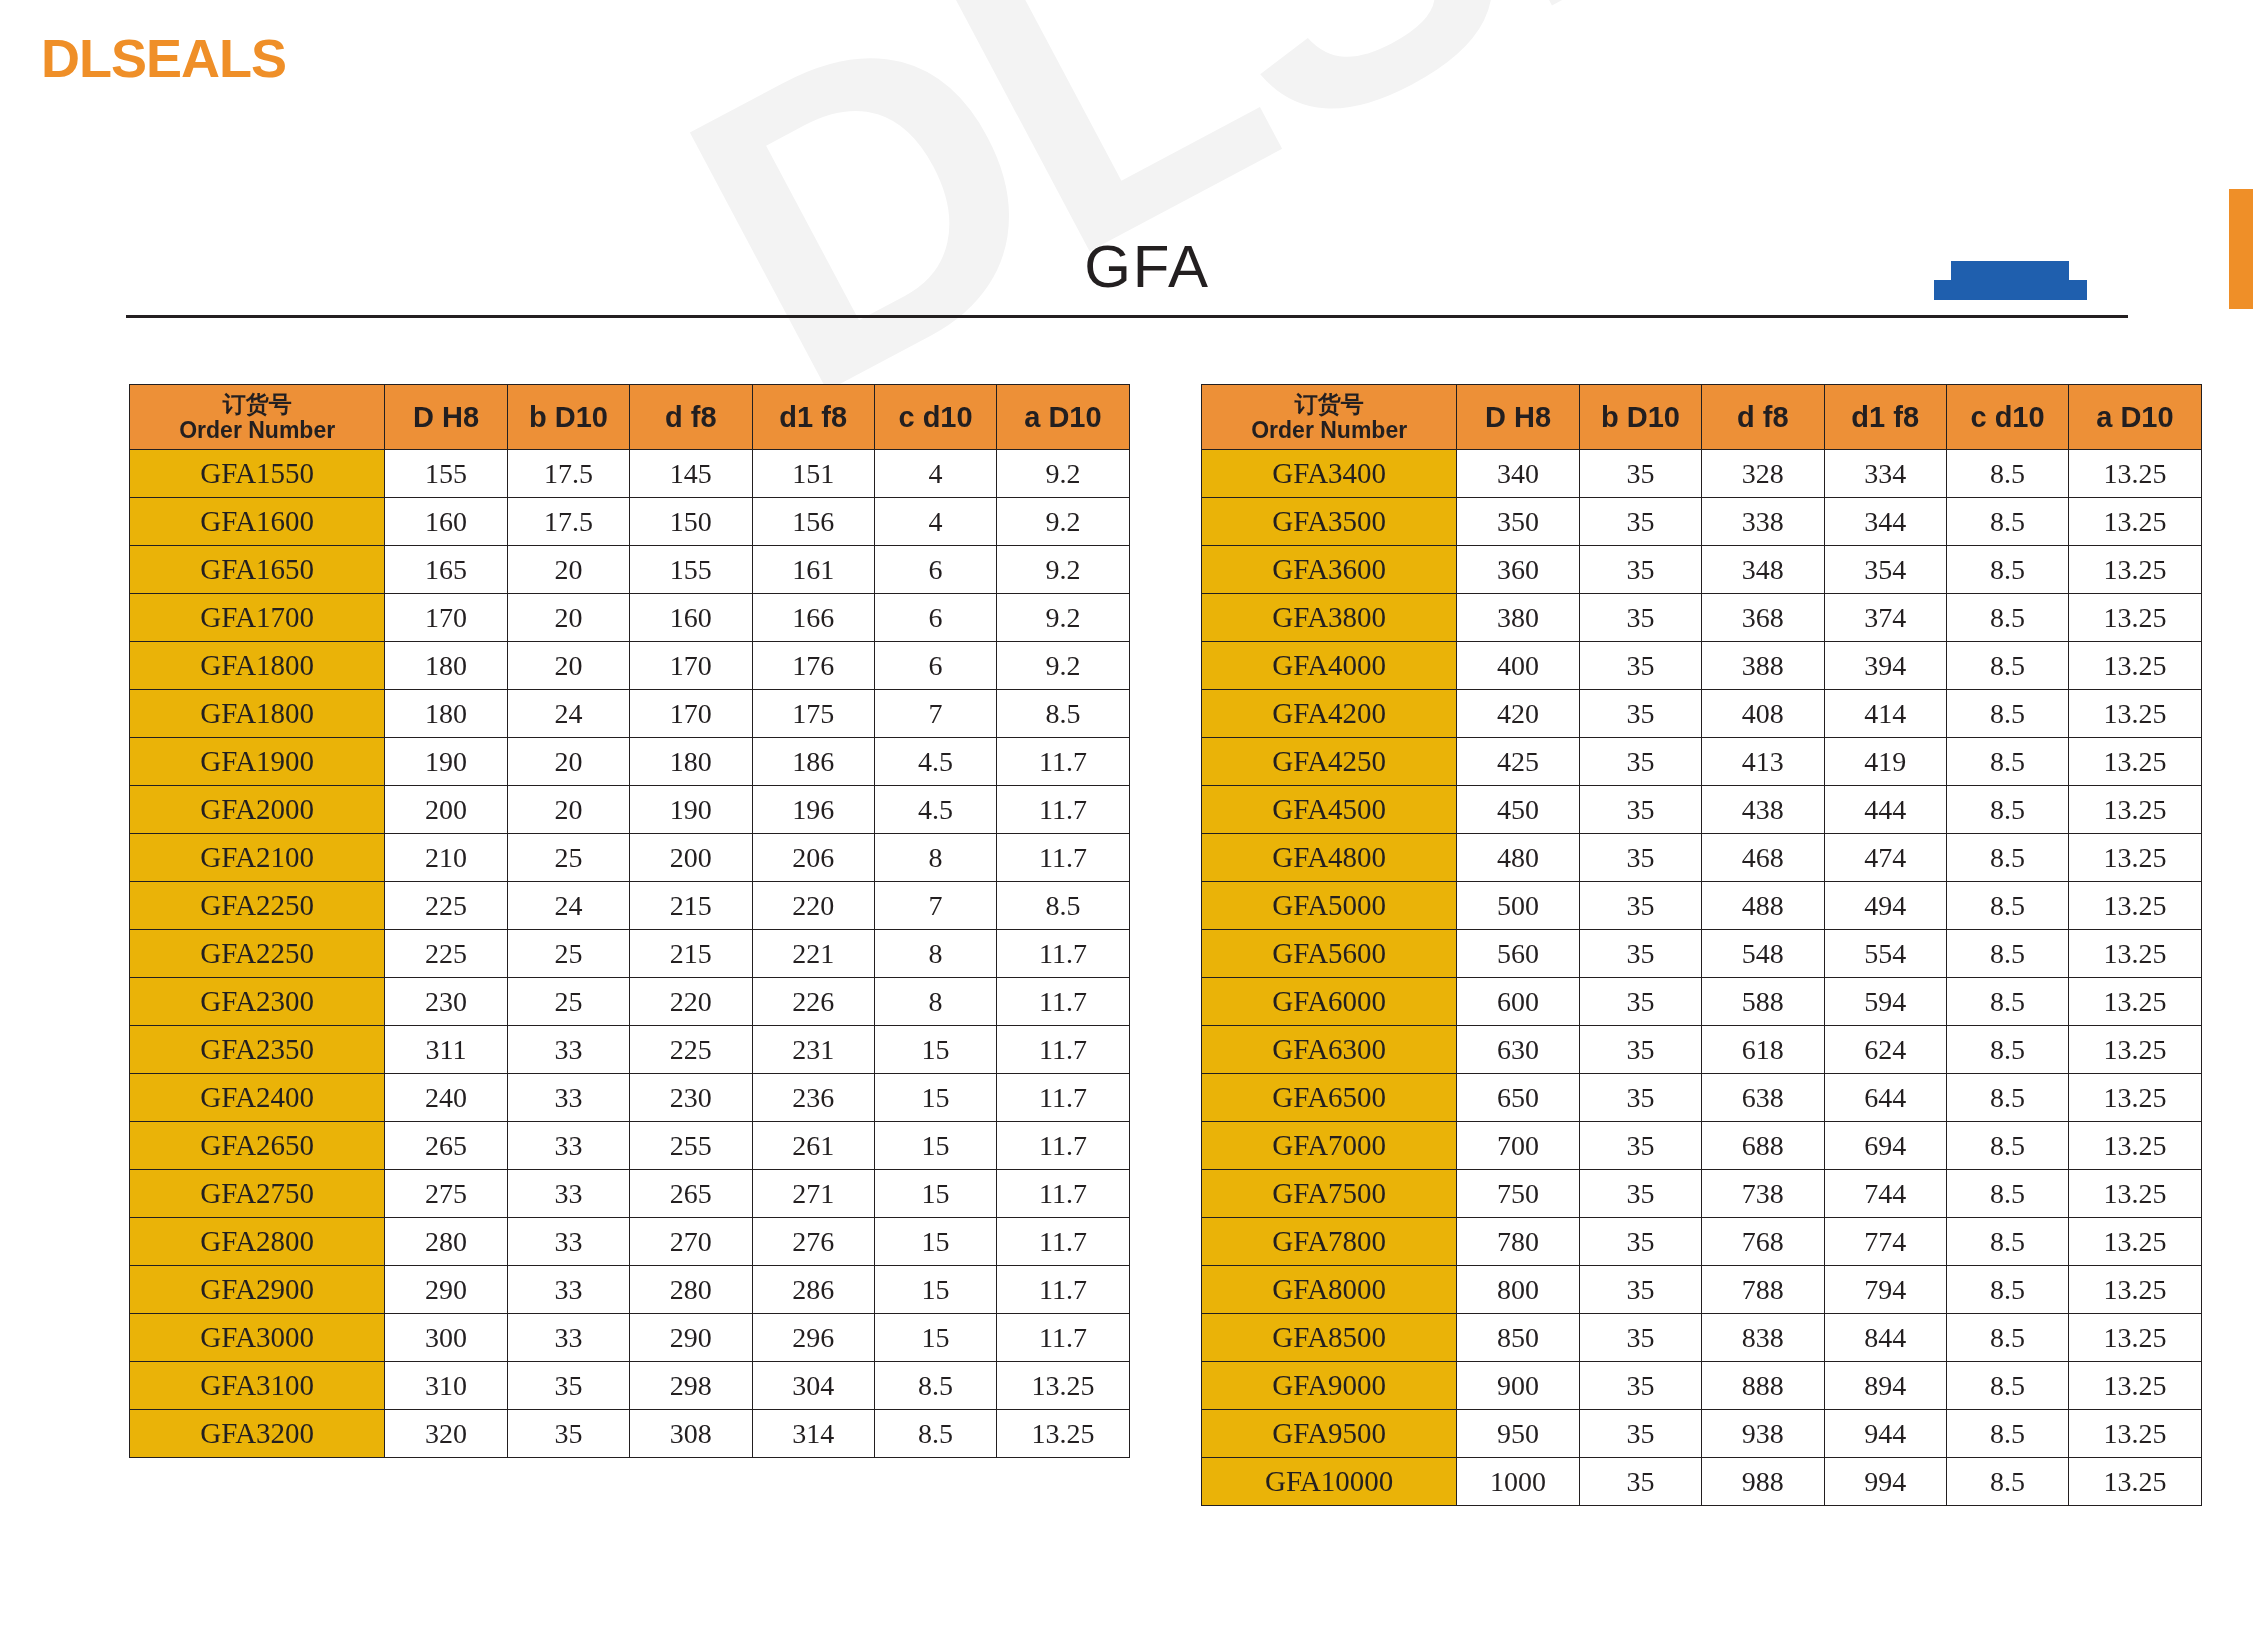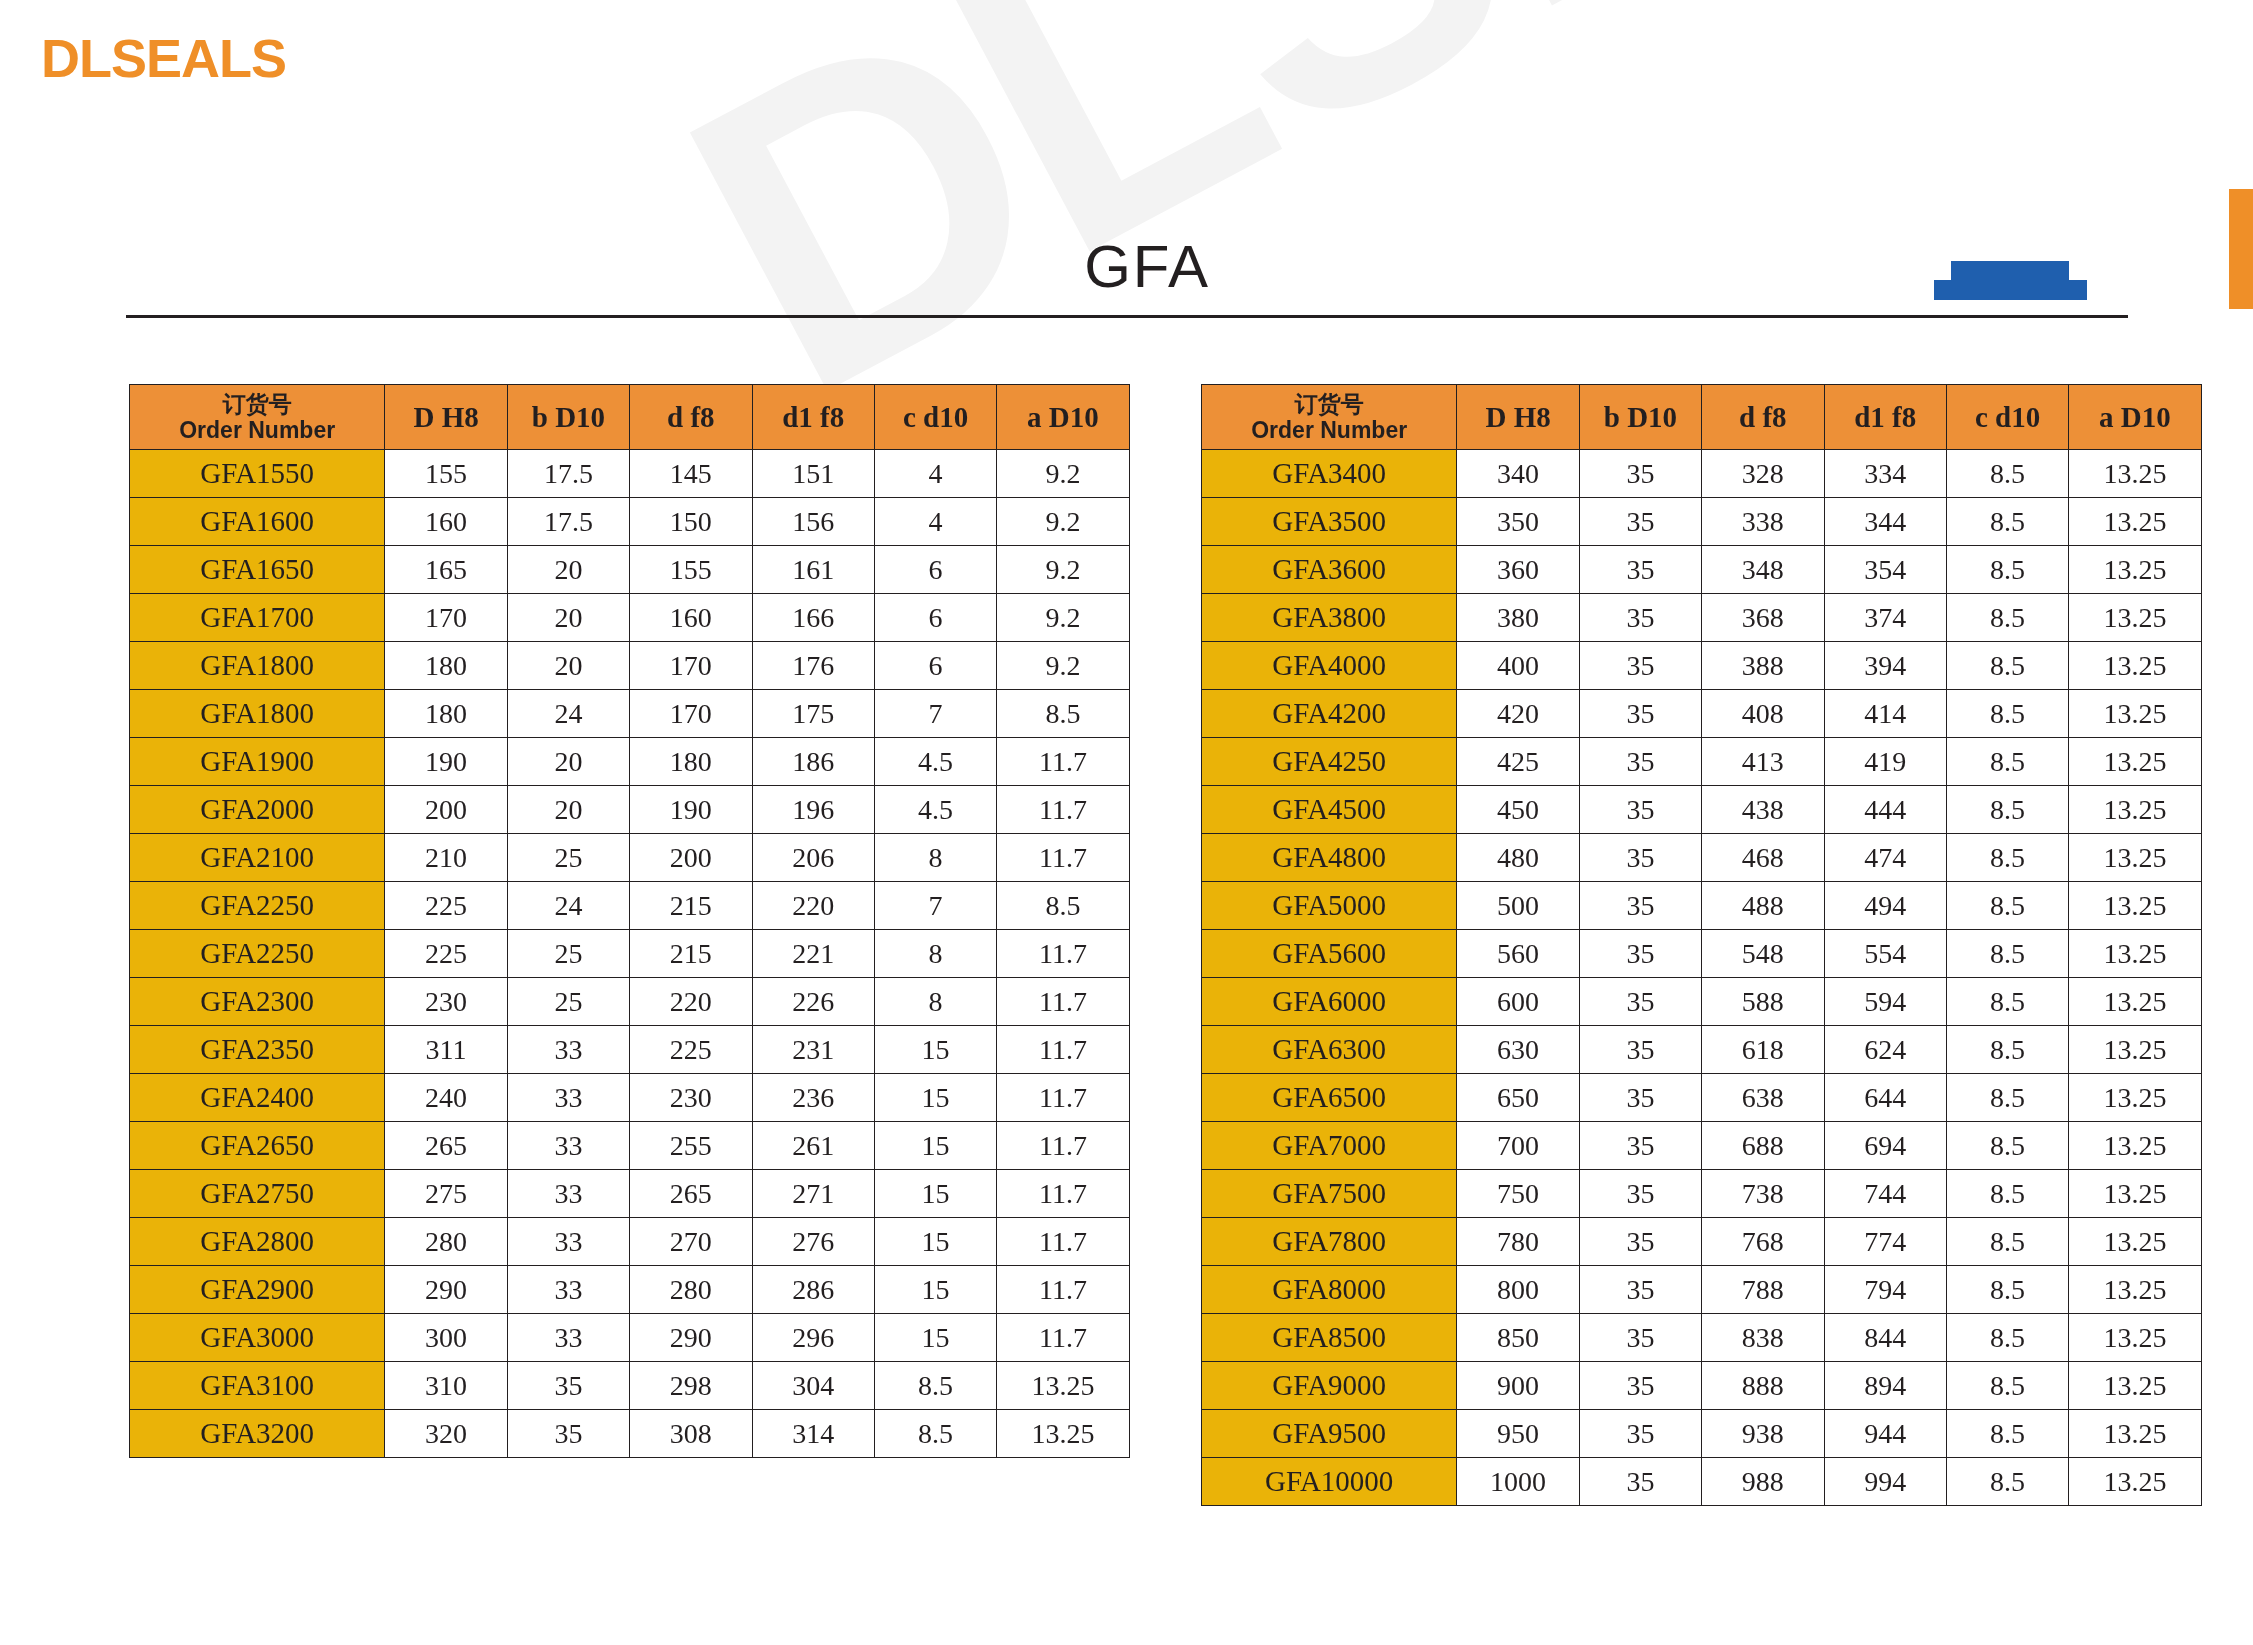--- a/index.html
+++ b/index.html
@@ -138,21 +138,21 @@
     padding: 5.8px 7.7px;
   }
   table.spec th.order-head {
     width: 239px;
     font-family: "Liberation Sans", sans-serif;
     font-size: 23px;
     font-weight: bold;
   }
   table.spec th.dim-head {
     width: 106px;
-    font-family: Liberation Serif, serif;
+    font-family: Liberation Sans, sans-serif;
     font-size: 29px;
     font-weight: bold;
   }
   table.spec th.dim-head.wide { width: 116px; }
   table.spec td.order-cell {
     background: #eab308;
     font-size: 29px;
   }
   table.spec td.val {
     background: transparent;

